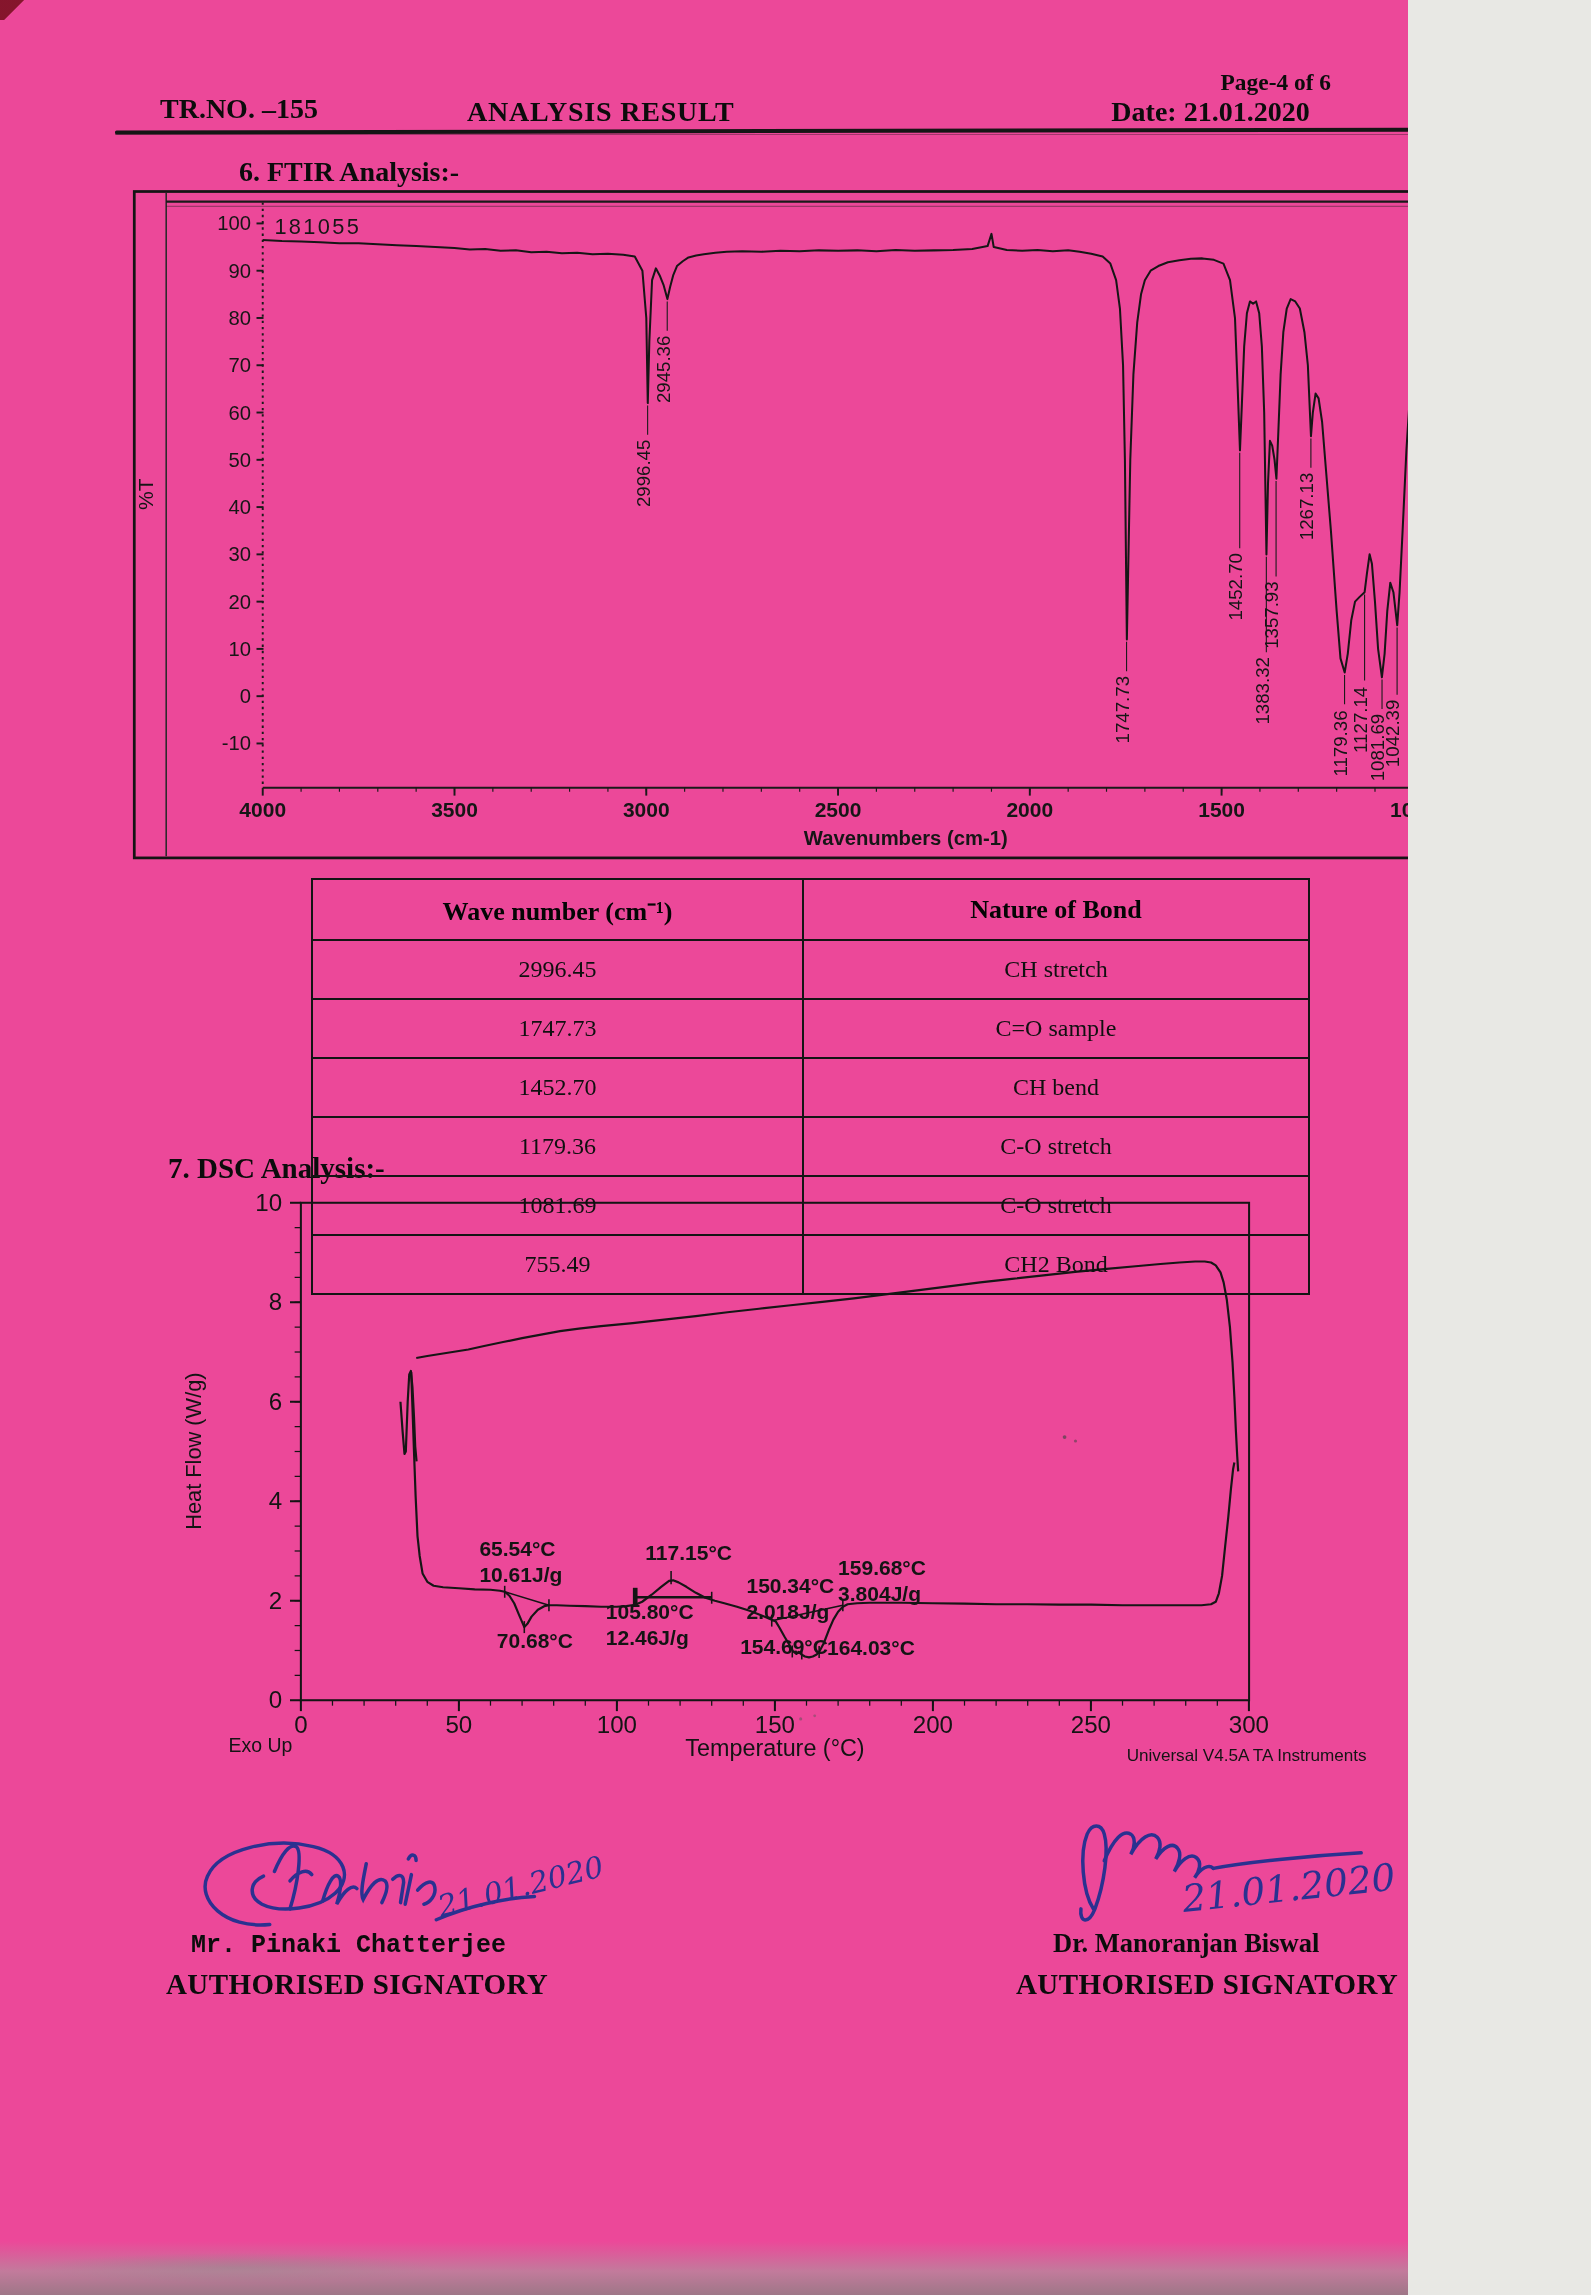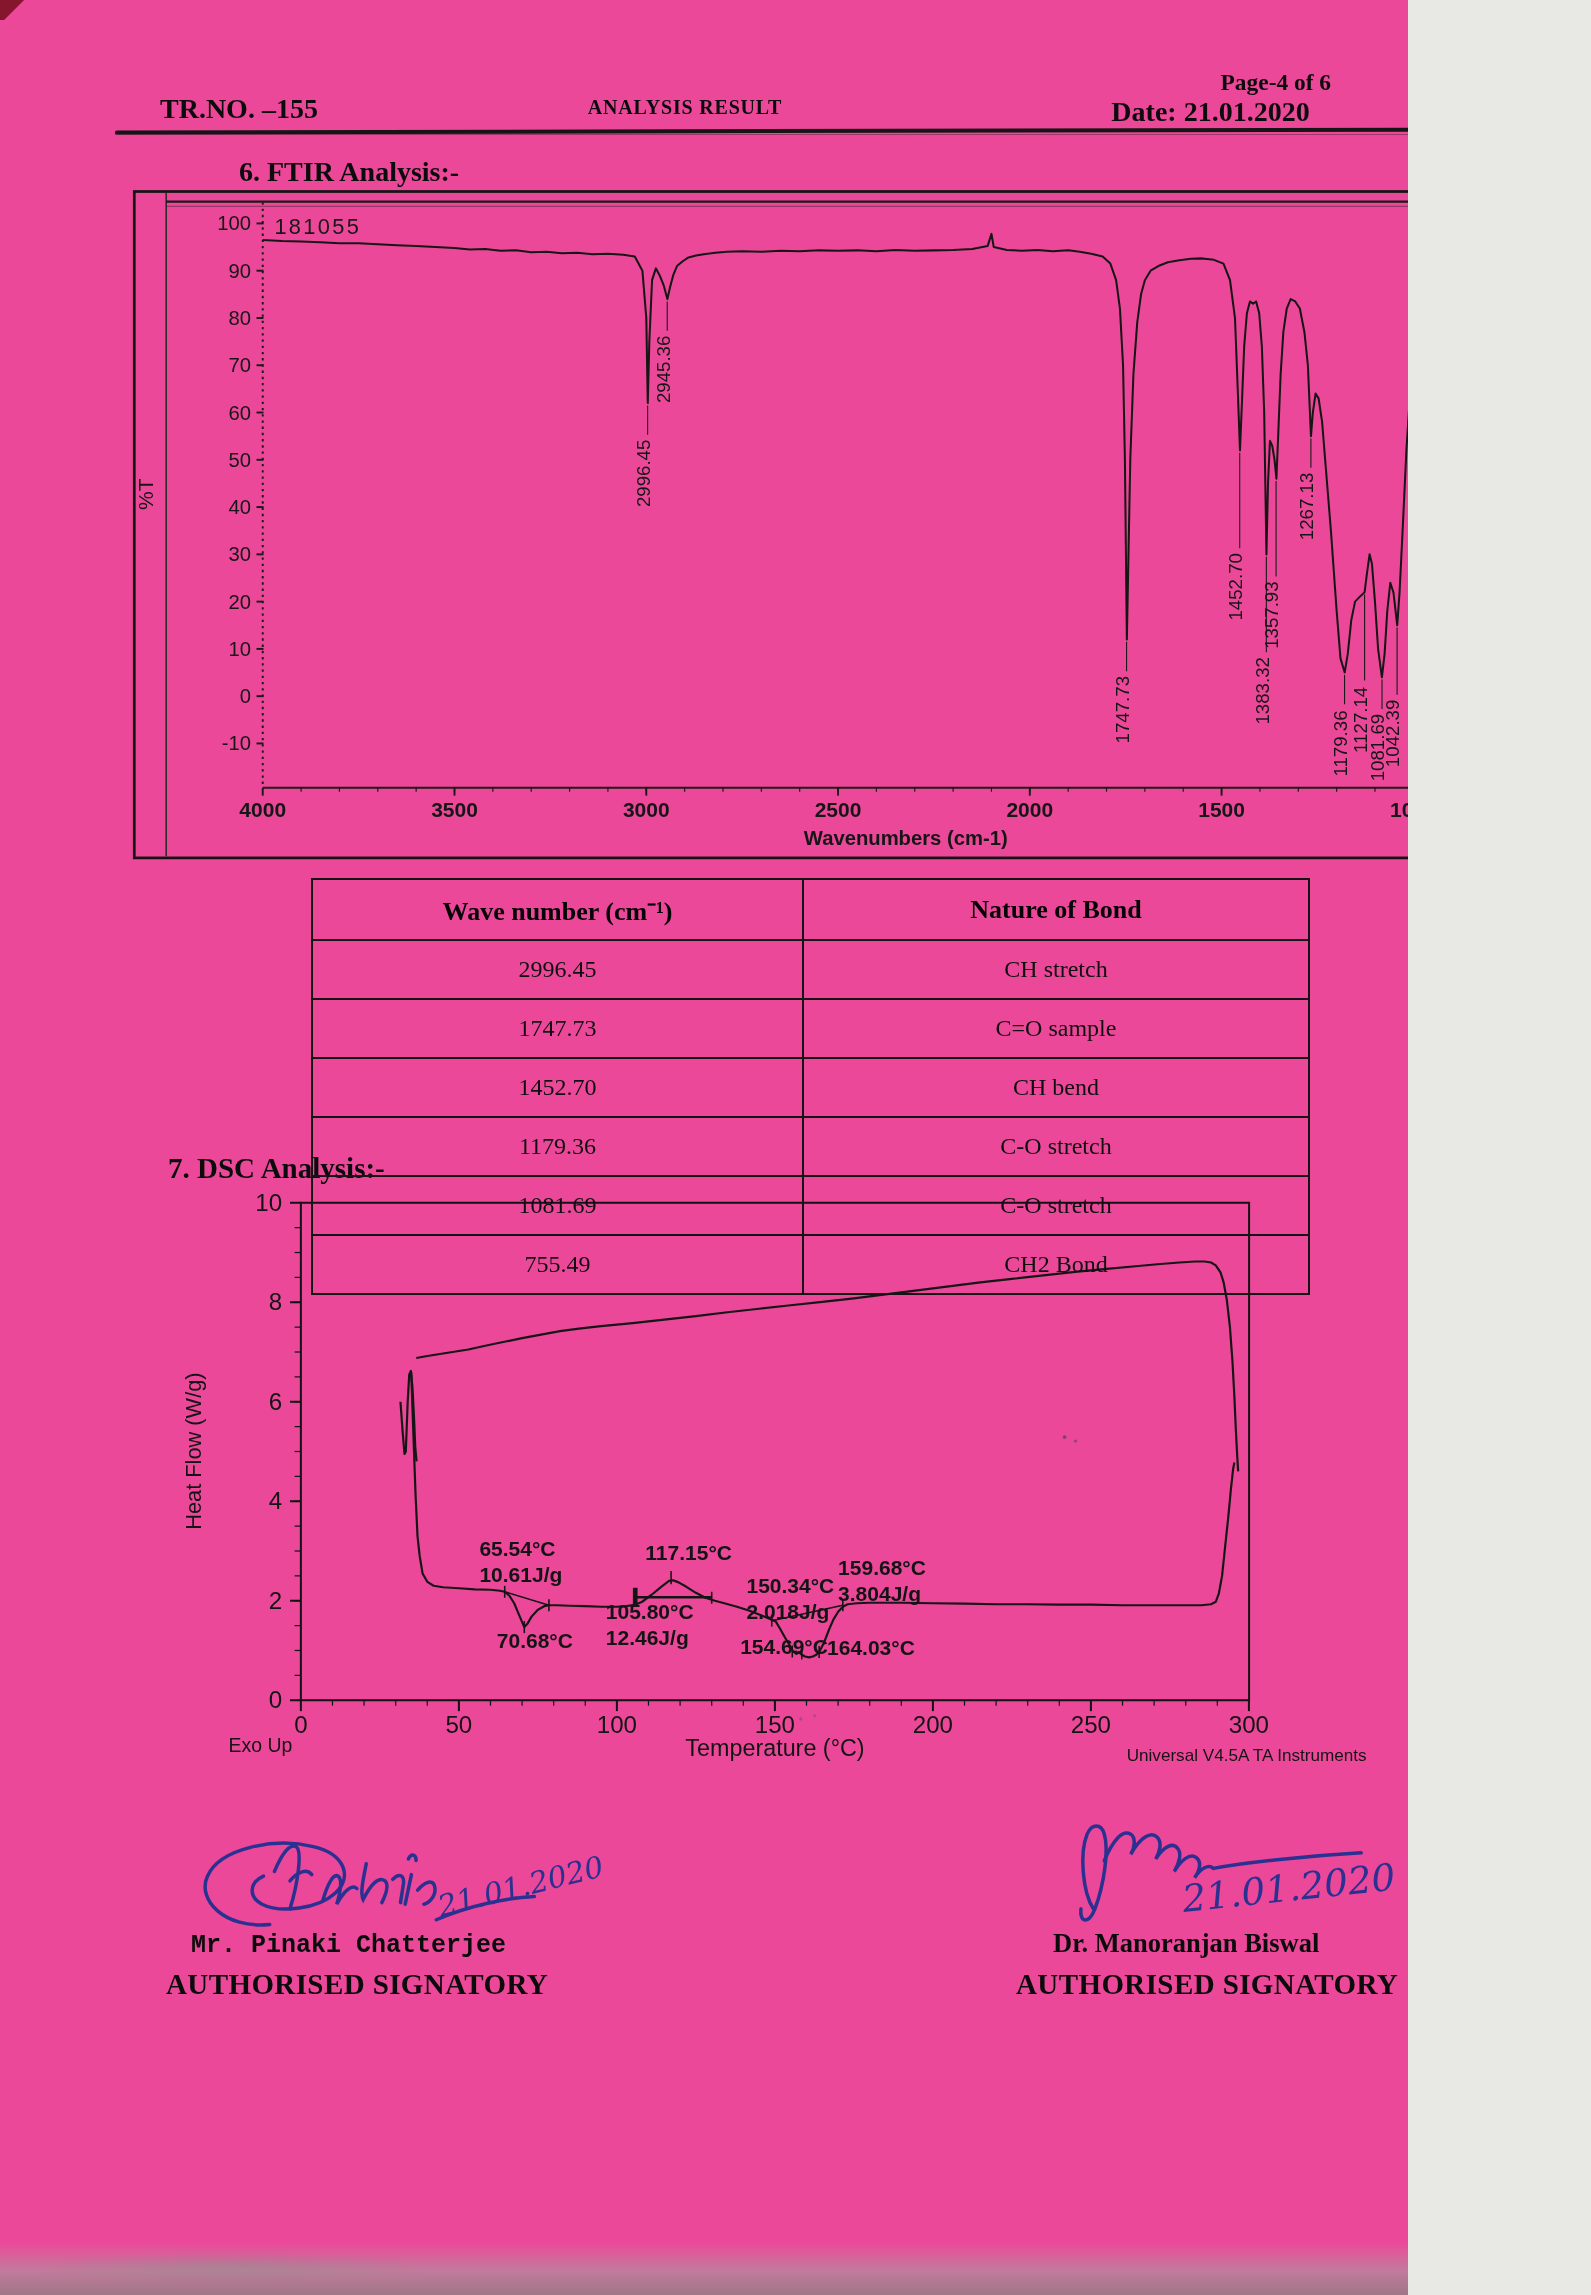--- a/index.html
+++ b/index.html
@@ -32,21 +32,21 @@
 </style>
 </head>
 <body>
 
 <div id="page">
 
   <div id="corner-mark"></div>
 
   <div class="abs serif-b" style="left:1090px;top:69px;width:241px;text-align:right;font-size:23.4px;">Page-4 of 6</div>
   <div class="abs serif-b" style="left:132px;top:93px;font-size:28px;margin-left:28px;">TR.NO. –155</div>
-  <div class="abs serif-b" style="left:467px;top:96px;width:436px;text-align:center;font-size:20px;letter-spacing:0.8px;">ANALYSIS RESULT</div>
+  <div class="abs serif-b" style="left:467px;top:96px;width:436px;font-size:28px;letter-spacing:0.8px;">ANALYSIS RESULT</div>
   <div class="abs serif-b" style="left:1090px;top:96px;width:241px;text-align:center;font-size:28px;">Date: 21.01.2020</div>
   <div id="hdr-rule"></div>
   <div id="hdr-rule2"></div>
 
   <div class="abs serif-b" style="left:215px;top:156px;font-size:28px;margin-left:24px;">6. FTIR Analysis:-</div>
   <div class="abs serif-b" style="left:168px;top:1152px;font-size:29px;">7. DSC Analysis:-</div>
 
   <svg id="chart-layer" width="1592" height="2295" viewBox="0 0 2044 2948">
       <g font-family="Liberation Sans, sans-serif" fill="#161616">
         <rect x="172" y="246" width="1818" height="856" fill="none" stroke="#141414" stroke-width="3.5"></rect>

